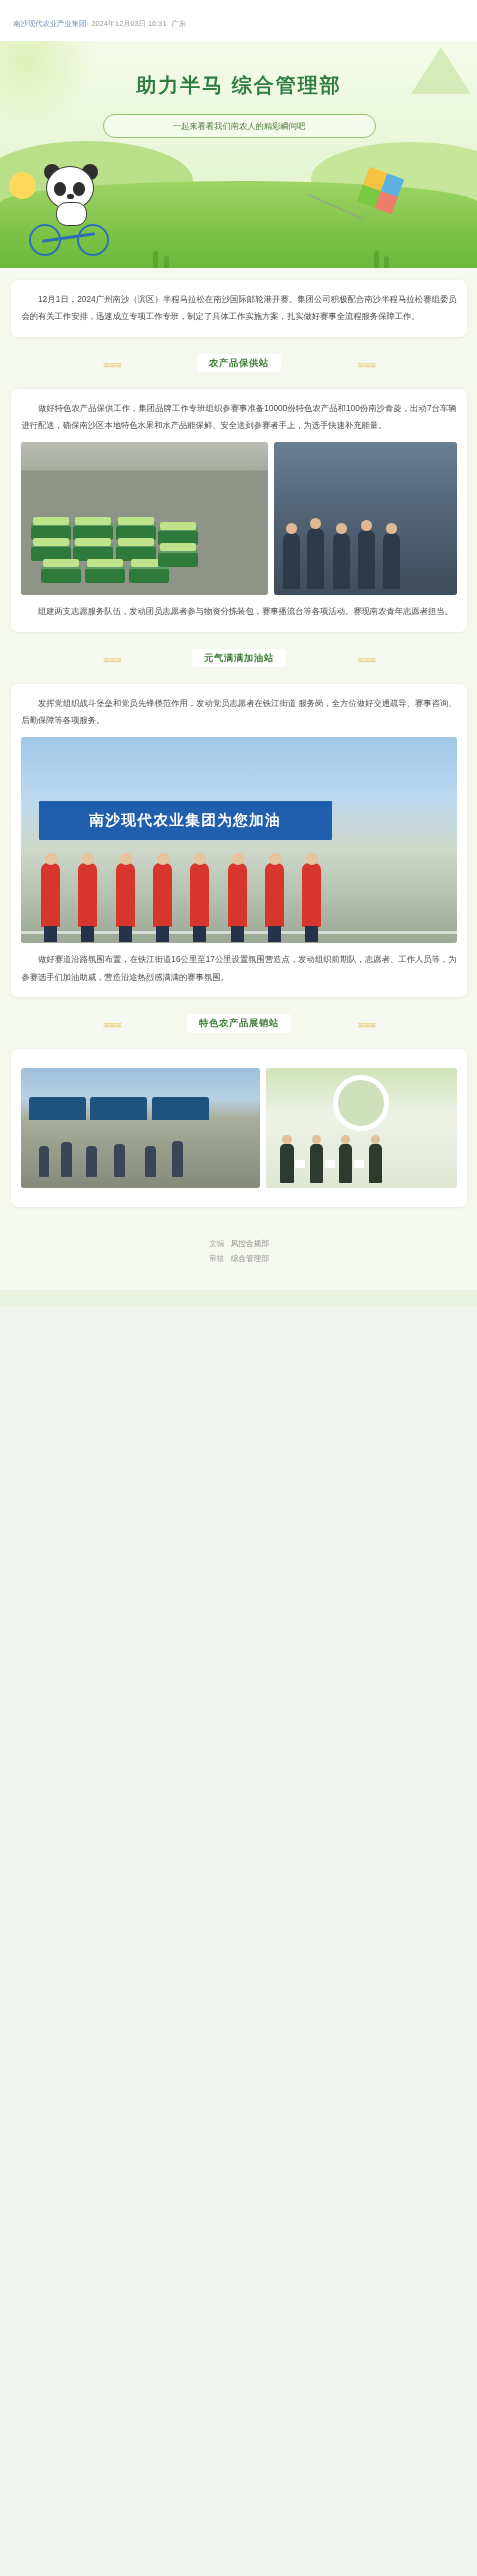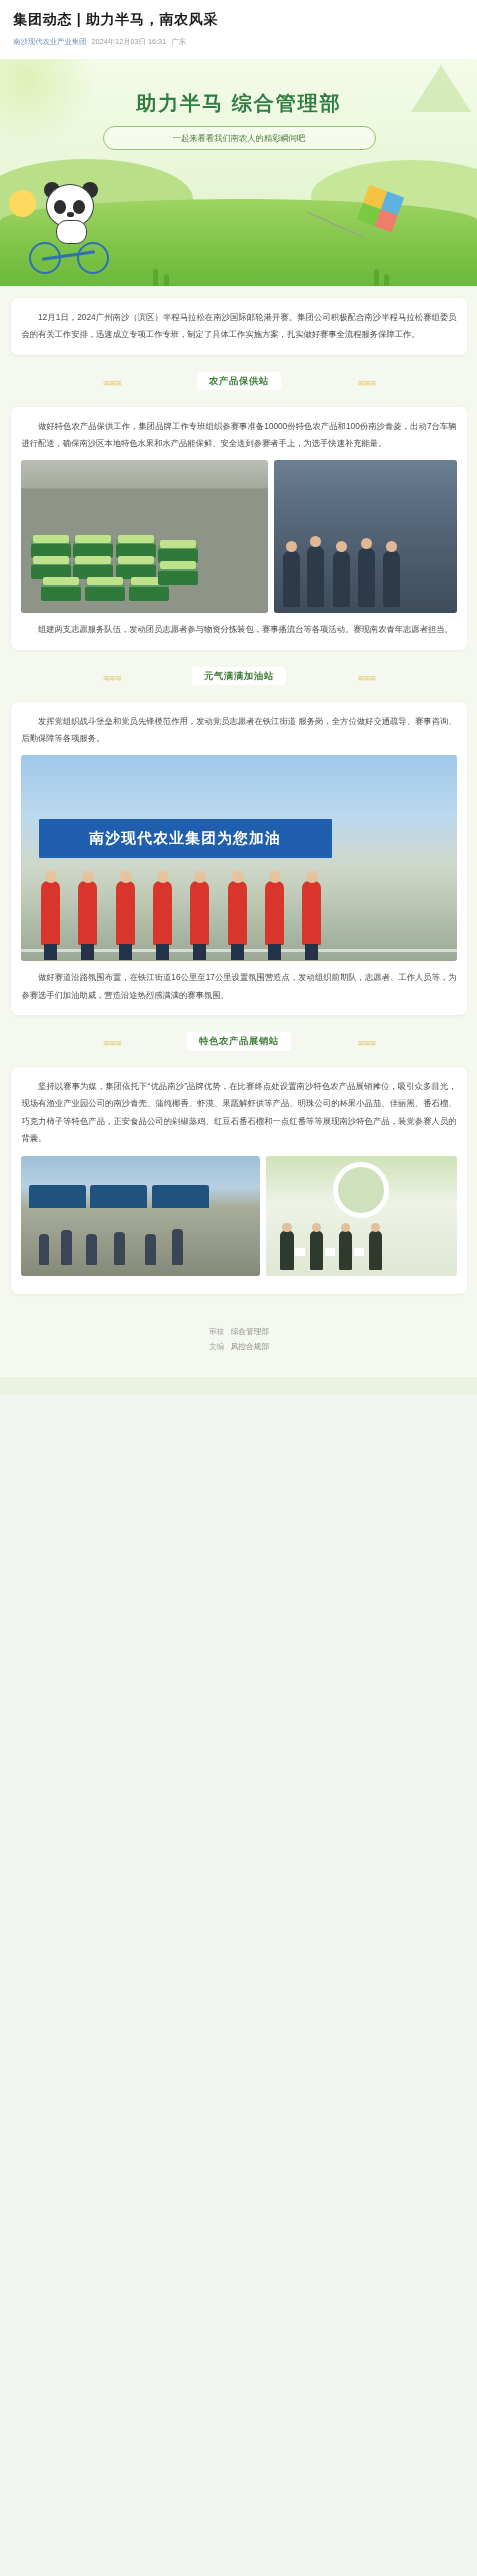--- a/index.html
+++ b/index.html
@@ -71,21 +71,21 @@
     text-align: center;
     padding-top: 31px;
     font-size: 20px;
     font-weight: bold;
     color: #2f7d3f;
     letter-spacing: 2px;
     text-shadow: 0 1.3px 0 rgba(255,255,255,0.8);
   }
   .hero-sub {
     position: relative;
-    margin: 9px auto 0 auto;
+    margin: 15px auto 0 auto;
     width: 273px;
     border: 0.7px solid #8fc46a;
     border-radius: 12px;
     padding: 5.3px 6.7px;
     text-align: center;
     font-size: 8.3px;
     color: #4d7a3a;
     background: rgba(255,255,255,0.45);
   }
   .hero-ground {
@@ -360,21 +360,20 @@
     height: 17.3px;
     background: #eaf2e0;
   }
 </style>
 </head>
 <body>
 
 <div class="page">
 
   <div class="top-header">
-    <div class="top-title">集团动态 | 助力半马，南农风采</div>
     <div class="top-meta">
       <span class="src">南沙现代农业产业集团</span>
       <span>2024年12月03日 16:31</span>
       <span>广东</span>
     </div>
   </div>
   <div class="divider-line"></div>
 
   <div class="hero">
     <div class="hero-deco-tl"></div>
@@ -529,21 +528,20 @@
 
     </div>
 
     <div class="section-head">
       <span class="wave-l">≋≋≋</span>
       <span class="label">特色农产品展销站</span>
       <span class="wave-r">≋≋≋</span>
     </div>
 
     <div class="card">
-      <p class="para">坚持以赛事为媒，集团依托下“优品南沙”品牌优势，在比赛终点处设置南沙特色农产品展销摊位，吸引众多目光，现场有渔业产业园公司的南沙青壳、蒲纯椰香、虾漠、果蔬解虾供等产品、明珠公司的杯果小晶茄、佳丽黑、番石榴、巧克力柿子等特色产品，正安食品公司的剁椒蒸鸡、红豆石番石榴和一点红番等等展现南沙特色产品，装党参赛人员的背囊。</p>
 
       <div class="photo-row">
         <div class="photo ph-tents" style="flex:1.25;">
           <div class="tent" style="left:8px;"></div>
           <div class="tent" style="left:69px;"></div>
           <div class="tent" style="left:131px;"></div>
           <div class="shopper" style="left:17.3px;"></div>
           <div class="shopper" style="left:40px;height:35px;"></div>
           <div class="shopper" style="left:65px;"></div>
           <div class="shopper" style="left:93px;height:33px;"></div>
@@ -571,26 +569,26 @@
           <div class="cap"></div>
         </div>
       </div>
 
     </div>
 
   </div>
 
   <div class="footer">
     <div class="row">
+      <span>文编</span>
+      <span>&nbsp;</span>
+      <span>风控合规部</span>
+    </div>
+    <div class="row">
       <span>审核</span>
       <span>&nbsp;</span>
       <span>综合管理部</span>
     </div>
-    <div class="row">
-      <span>文编</span>
-      <span>&nbsp;</span>
-      <span>风控合规部</span>
-    </div>
   </div>
   <div class="bottom-wave"></div>
 
 </div>
 
 
 </body></html>

